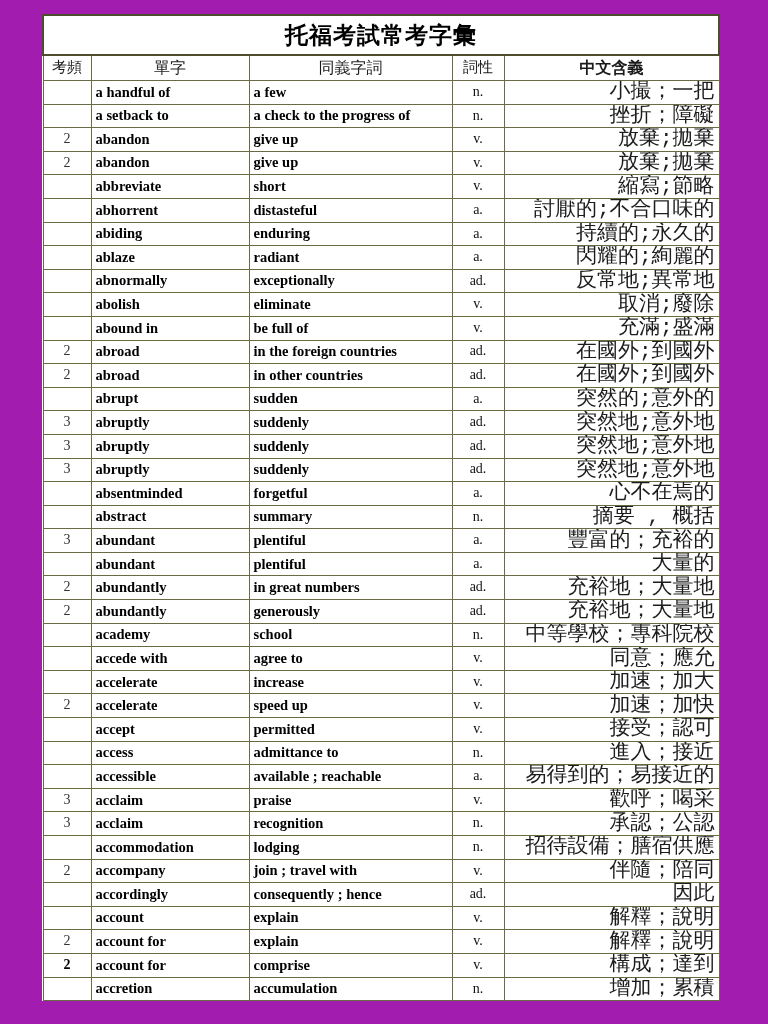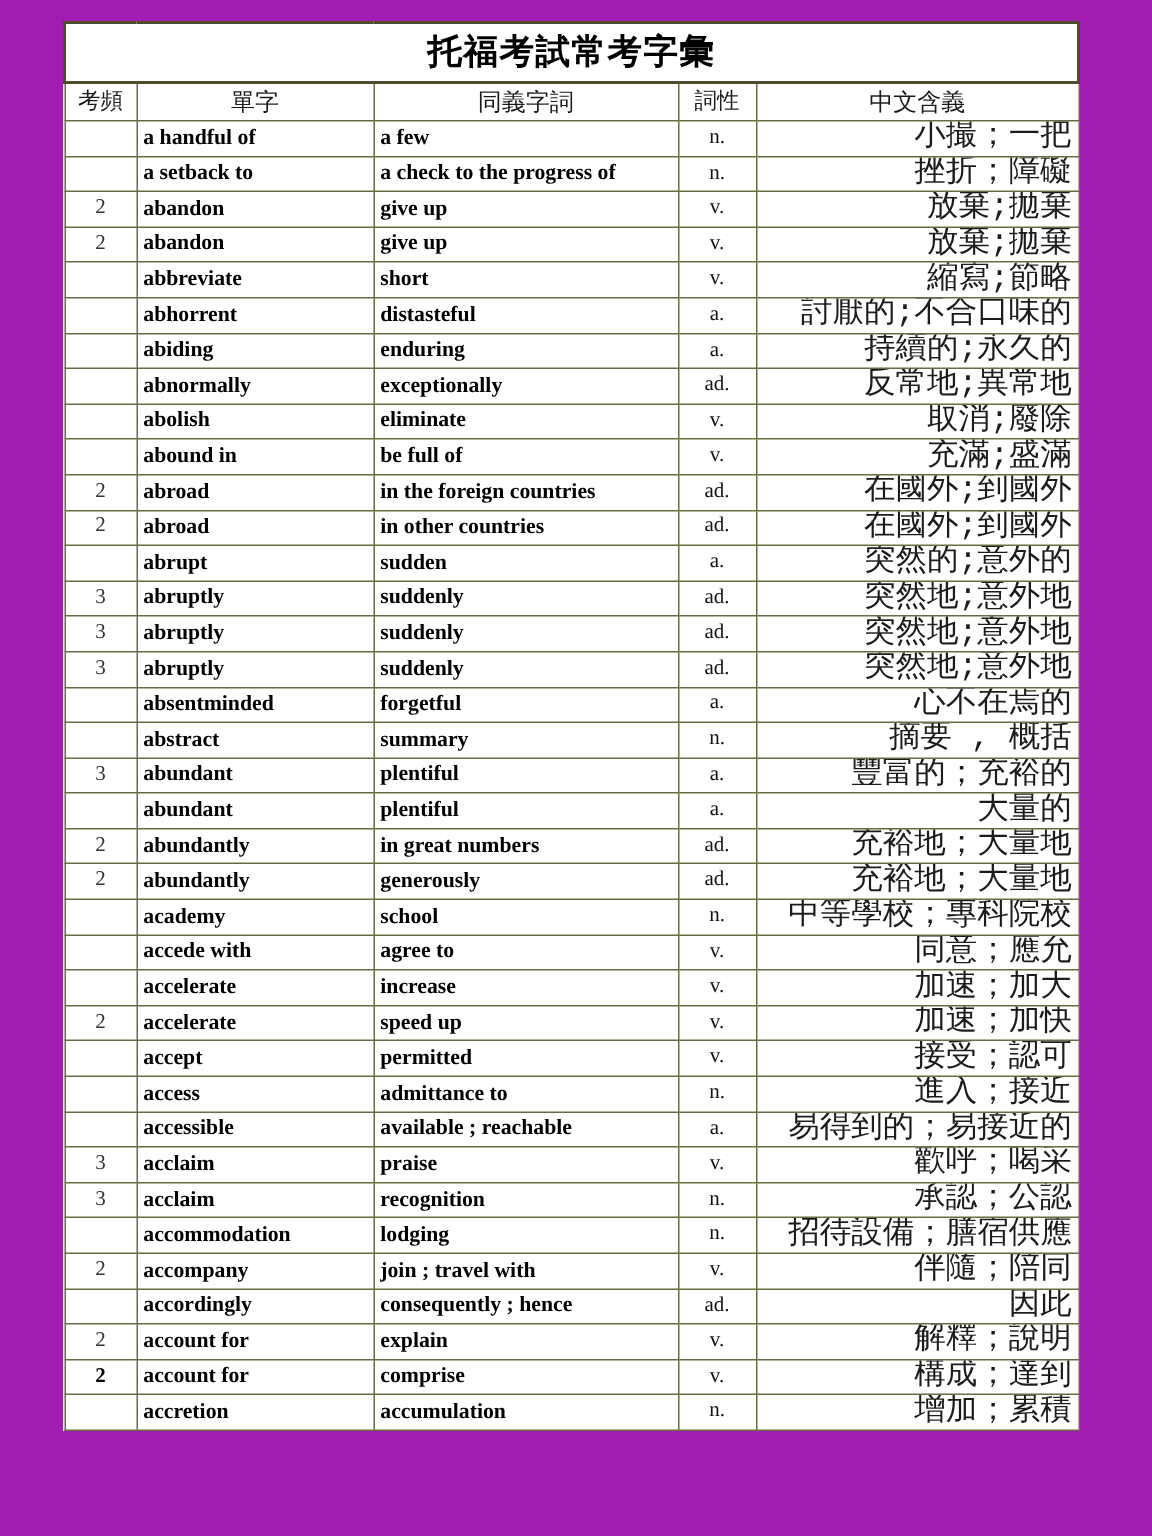--- a/index.html
+++ b/index.html
@@ -59,21 +59,21 @@
 
   .hdr-cell {
     height: 24px;
     text-align: center;
     font-size: 16px;
     font-weight: normal;
     color: #1a1a1a;
     font-family: "DejaVu Sans", "Liberation Sans", sans-serif;
   }
   .hdr-cell.hdr-cn {
-    font-weight: normal;
+    font-weight: bold;
     font-size: 16px;
   }
   .hdr-cell.hdr-freq,
   .hdr-cell.hdr-pos {
     font-size: 15px;
     margin-left: 19px;
   }
 
   tbody tr { height: 23.6px; padding-left: 30px; }
 
@@ -187,20 +187,27 @@
         </tr>
         <tr>
           <td class="cell-freq"></td>
           <td class="cell-word">abiding</td>
           <td class="cell-syn">enduring</td>
           <td class="cell-pos">a.</td>
           <td class="cell-cn">持續的;永久的</td>
         </tr>
         <tr>
           <td class="cell-freq"></td>
+          <td class="cell-word">ablaze</td>
+          <td class="cell-syn">radiant</td>
+          <td class="cell-pos">a.</td>
+          <td class="cell-cn">閃耀的;絢麗的</td>
+        </tr>
+        <tr>
+          <td class="cell-freq"></td>
           <td class="cell-word">abnormally</td>
           <td class="cell-syn">exceptionally</td>
           <td class="cell-pos">ad.</td>
           <td class="cell-cn">反常地;異常地</td>
         </tr>
         <tr>
           <td class="cell-freq"></td>
           <td class="cell-word">abolish</td>
           <td class="cell-syn">eliminate</td>
           <td class="cell-pos">v.</td>
@@ -373,20 +380,27 @@
           <td class="cell-syn">join ; travel with</td>
           <td class="cell-pos">v.</td>
           <td class="cell-cn">伴隨；陪同</td>
         </tr>
         <tr>
           <td class="cell-freq"></td>
           <td class="cell-word">accordingly</td>
           <td class="cell-syn">consequently ; hence</td>
           <td class="cell-pos">ad.</td>
           <td class="cell-cn">因此</td>
+        </tr>
+        <tr>
+          <td class="cell-freq"></td>
+          <td class="cell-word">account</td>
+          <td class="cell-syn">explain</td>
+          <td class="cell-pos">v.</td>
+          <td class="cell-cn">解釋；說明</td>
         </tr>
         <tr>
           <td class="cell-freq">2</td>
           <td class="cell-word">account for</td>
           <td class="cell-syn">explain</td>
           <td class="cell-pos">v.</td>
           <td class="cell-cn">解釋；說明</td>
         </tr>
         <tr>
           <td class="cell-freq bold-freq">2</td>

